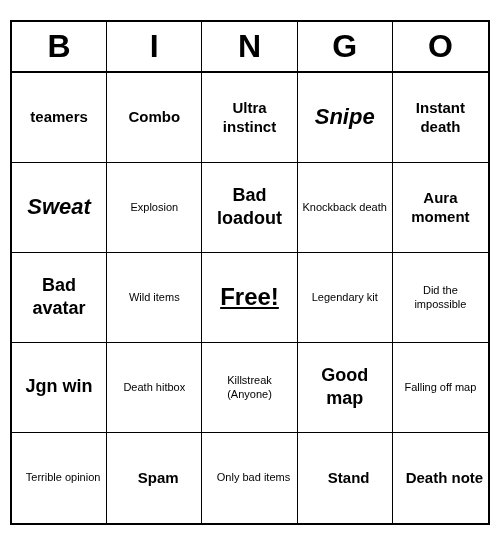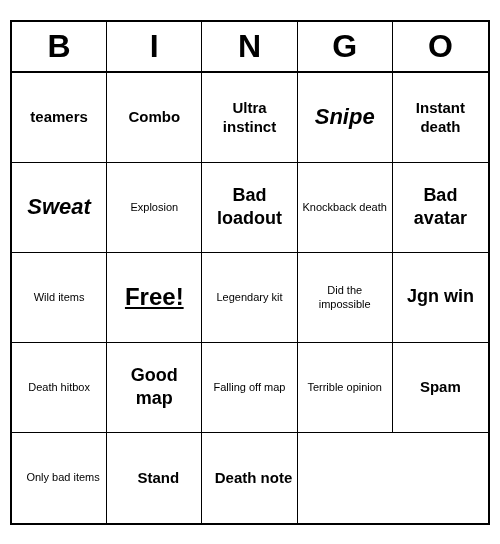--- a/index.html
+++ b/index.html
@@ -114,39 +114,45 @@
       <div class="bingo-cell">
         <span class="cell-text small">Explosion</span>
       </div>
       <div class="bingo-cell">
         <span class="cell-text large">Bad loadout</span>
       </div>
       <div class="bingo-cell">
         <span class="cell-text small">Knockback death</span>
       </div>
       <div class="bingo-cell">
+        <span class="cell-text medium">Aura moment</span>
+      </div>
+      <div class="bingo-cell">
         <span class="cell-text large">Bad avatar</span>
       </div>
       <div class="bingo-cell">
         <span class="cell-text small">Wild items</span>
       </div>
       <div class="bingo-cell">
         <span class="free-cell">Free!</span>
       </div>
       <div class="bingo-cell">
         <span class="cell-text small">Legendary kit</span>
       </div>
       <div class="bingo-cell">
         <span class="cell-text small">Did the impossible</span>
       </div>
       <div class="bingo-cell">
         <span class="cell-text large">Jgn win</span>
       </div>
       <div class="bingo-cell">
         <span class="cell-text small">Death hitbox</span>
+      </div>
+      <div class="bingo-cell">
+        <span class="cell-text small">Killstreak (Anyone)</span>
       </div>
       <div class="bingo-cell">
         <span class="cell-text large">Good map</span>
       </div>
       <div class="bingo-cell">
         <span class="cell-text small">Falling off map</span>
       </div>
       <div class="bingo-cell">
         <span class="cell-text small">Terrible opinion</span>
       </div>

